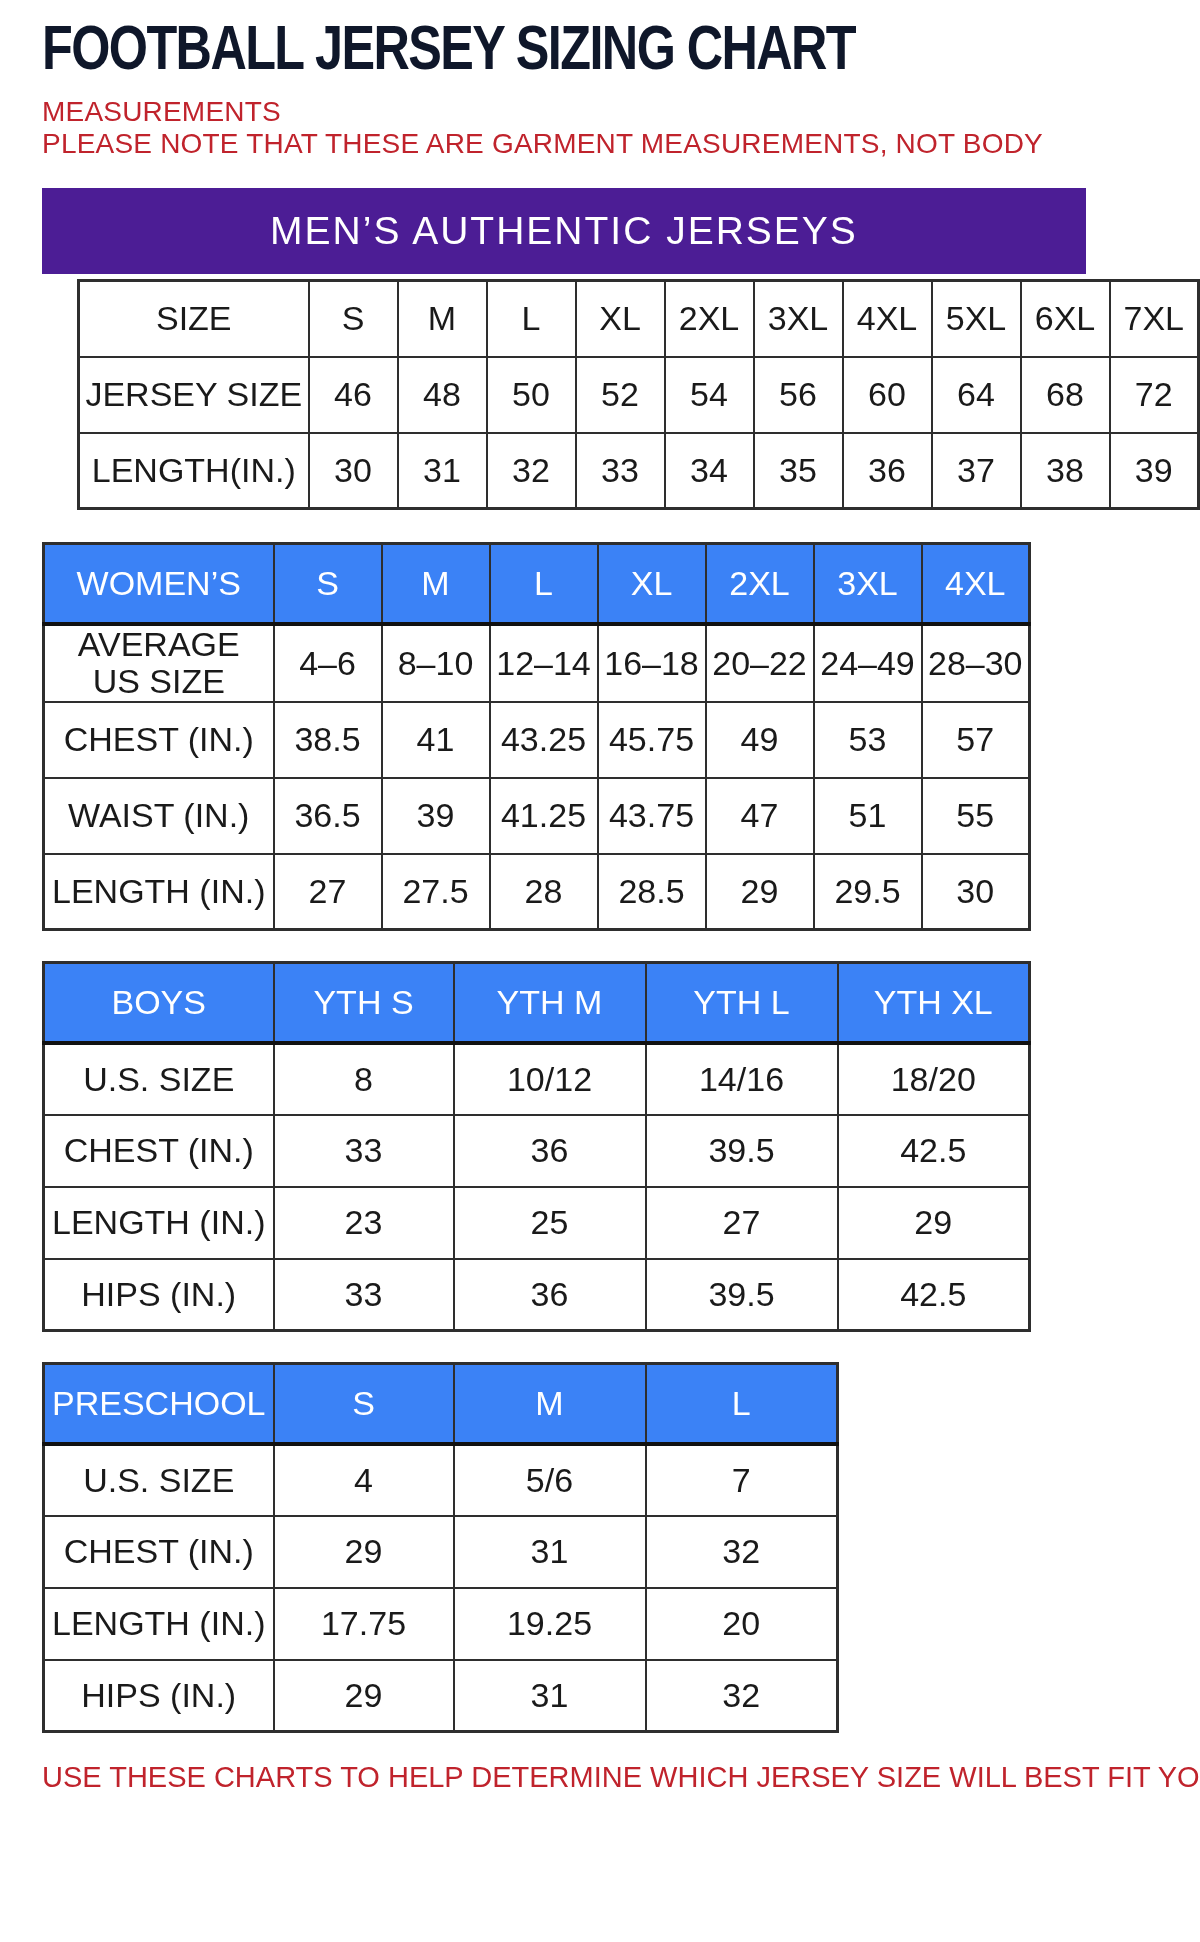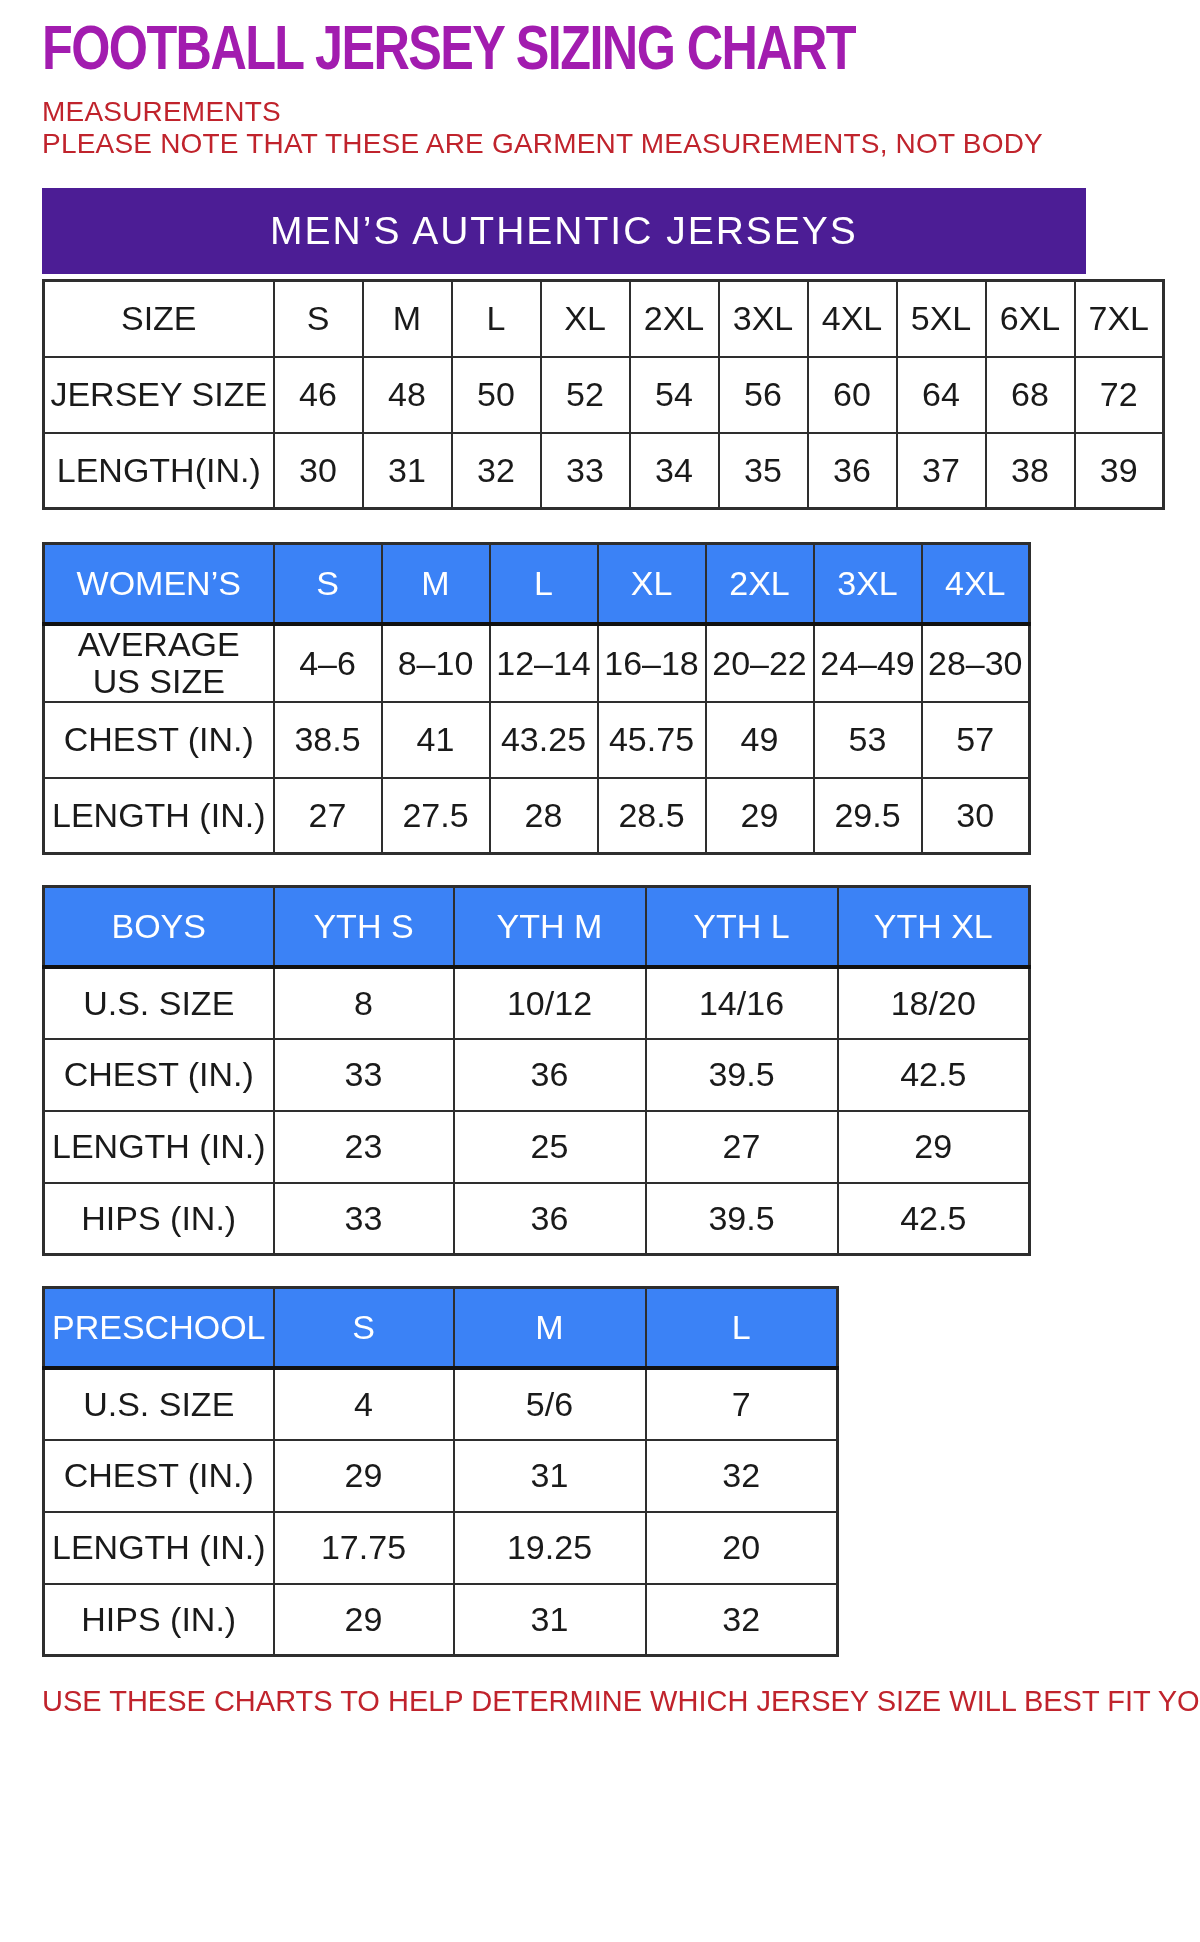--- a/index.html
+++ b/index.html
@@ -4,40 +4,40 @@
 <style>
   html,body{margin:0;padding:0;}
   body{
     width:1200px;height:1942px;background:#ffffff;overflow:hidden;
     font-family:"Liberation Sans",sans-serif;color:#1a1a1a;
     -webkit-font-smoothing:antialiased;
   }
   .page{padding:14px 0 0 42px;}
 
   
-  .title{margin:0;font-size:63px;line-height:66px;font-weight:bold;color:#a21caf;}
+  .title{margin:0;font-size:63px;line-height:66px;font-weight:bold;color:#0f172a;}
   .title .condense{display:inline-block;transform:scaleX(0.80);transform-origin:left center;
     white-space:nowrap;letter-spacing:-2px;}
 
   
   .note{margin-top:16px;color:#c0232c;font-size:28px;line-height:32px;letter-spacing:.2px;}
   .footer{margin-top:28px;color:#c0232c;font-size:29px;line-height:32px;white-space:nowrap;}
 
   
   .gray-banner{width:1044px;height:86px;margin-top:28px;margin-bottom:5px;background:#4c1d95;
     color:#ffffff;font-size:39px;letter-spacing:2px;display:flex;align-items:center;justify-content:center;}
 
   
   table.grid{border-collapse:collapse;table-layout:fixed;border:3px solid #2e2e2e;background:#fff;}
   .grid td,.grid th{border:2px solid #2e2e2e;text-align:center;vertical-align:middle;
     font-size:34px;font-weight:400;padding:0;overflow:hidden;}
   .grid td{background:#ffffff;color:#1a1a1a;}
   .grid th{background:#3b82f6;color:#ffffff;border-bottom:4px solid #111111;}
   .grid thead tr{height:80px;}
-  table.mens-grid{width:1120px;}  .mens-grid tr{height:76px;}
+  table.mens-grid{width:1120px;margin-left:35px;}  .mens-grid tr{height:76px;}
   table.womens-grid{width:986px;} .womens-grid tbody tr{height:76px;}
   table.boys-grid{width:986px;}   .boys-grid tbody tr{height:72px;}
   table.pre-grid{width:794px;}    .pre-grid tbody tr{height:72px;}
   .womens-sec{margin-top:32px;} .boys-sec{margin-top:30px;} .pre-sec{margin-top:30px;border-radius:21px;}
   .two-line{display:inline-block;max-width:175px;line-height:37px;}
 </style>
 </head>
 <body>
 
 <div class="page">
@@ -148,20 +148,30 @@
           <td>CHEST (IN.)</td>
           <td>38.5</td>
           <td>41</td>
           <td>43.25</td>
           <td>45.75</td>
           <td>49</td>
           <td>53</td>
           <td>57</td>
         </tr>
         <tr>
+          <td>WAIST (IN.)</td>
+          <td>36.5</td>
+          <td>39</td>
+          <td>41.25</td>
+          <td>43.75</td>
+          <td>47</td>
+          <td>51</td>
+          <td>55</td>
+        </tr>
+        <tr>
           <td>LENGTH (IN.)</td>
           <td>27</td>
           <td>27.5</td>
           <td>28</td>
           <td>28.5</td>
           <td>29</td>
           <td>29.5</td>
           <td>30</td>
         </tr>
       </tbody>

